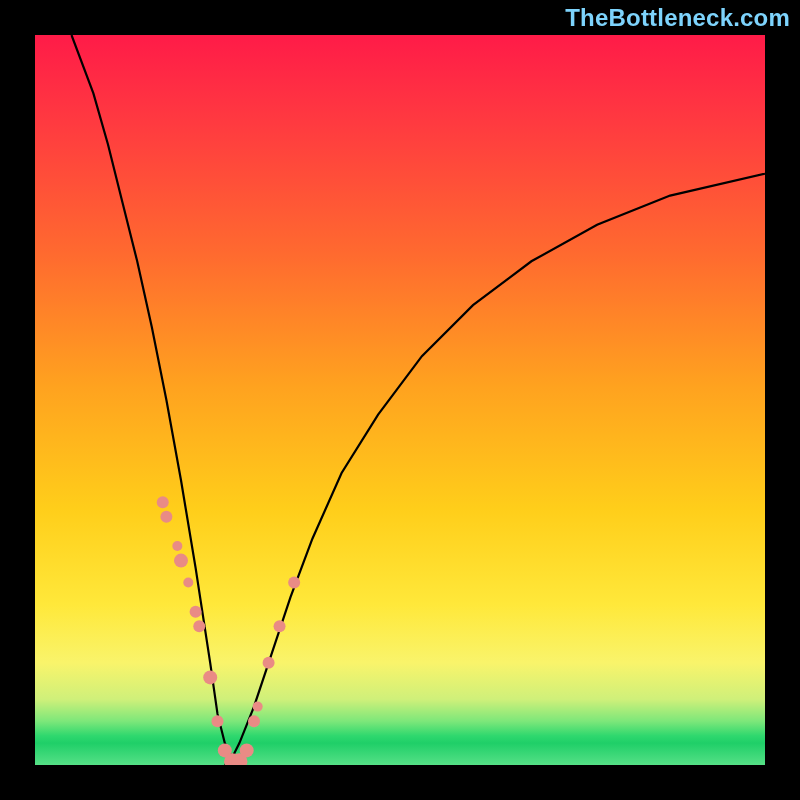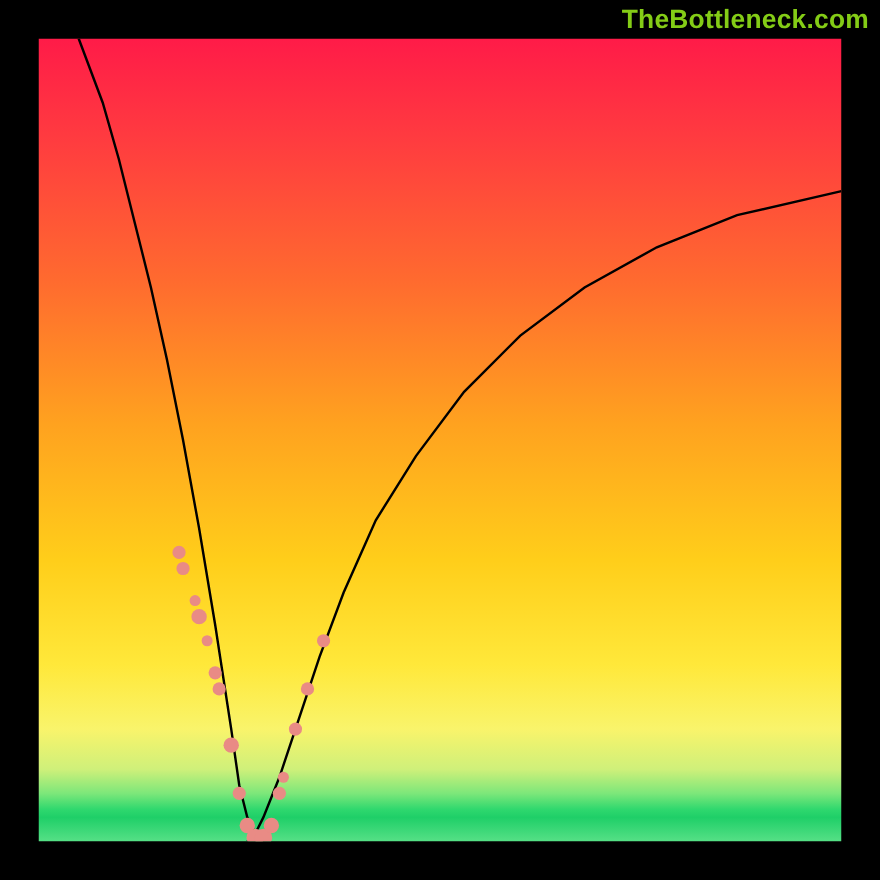--- a/index.html
+++ b/index.html
@@ -10,21 +10,21 @@
     height: 800px;
     background: #000;
   }
   .watermark {
     position: absolute;
     top: 4px;
     right: 10px;
     font-family: Arial, Helvetica, sans-serif;
     font-size: 24px;
     font-weight: 600;
-    color: #84cc16;
+    color: #7dd3fc;
     letter-spacing: 0.2px;
     z-index: 20;
   }
   .plot-area {
     position: absolute;
     left: 35px;
     top: 35px;
     width: 730px;
     height: 730px;
     overflow: hidden;

